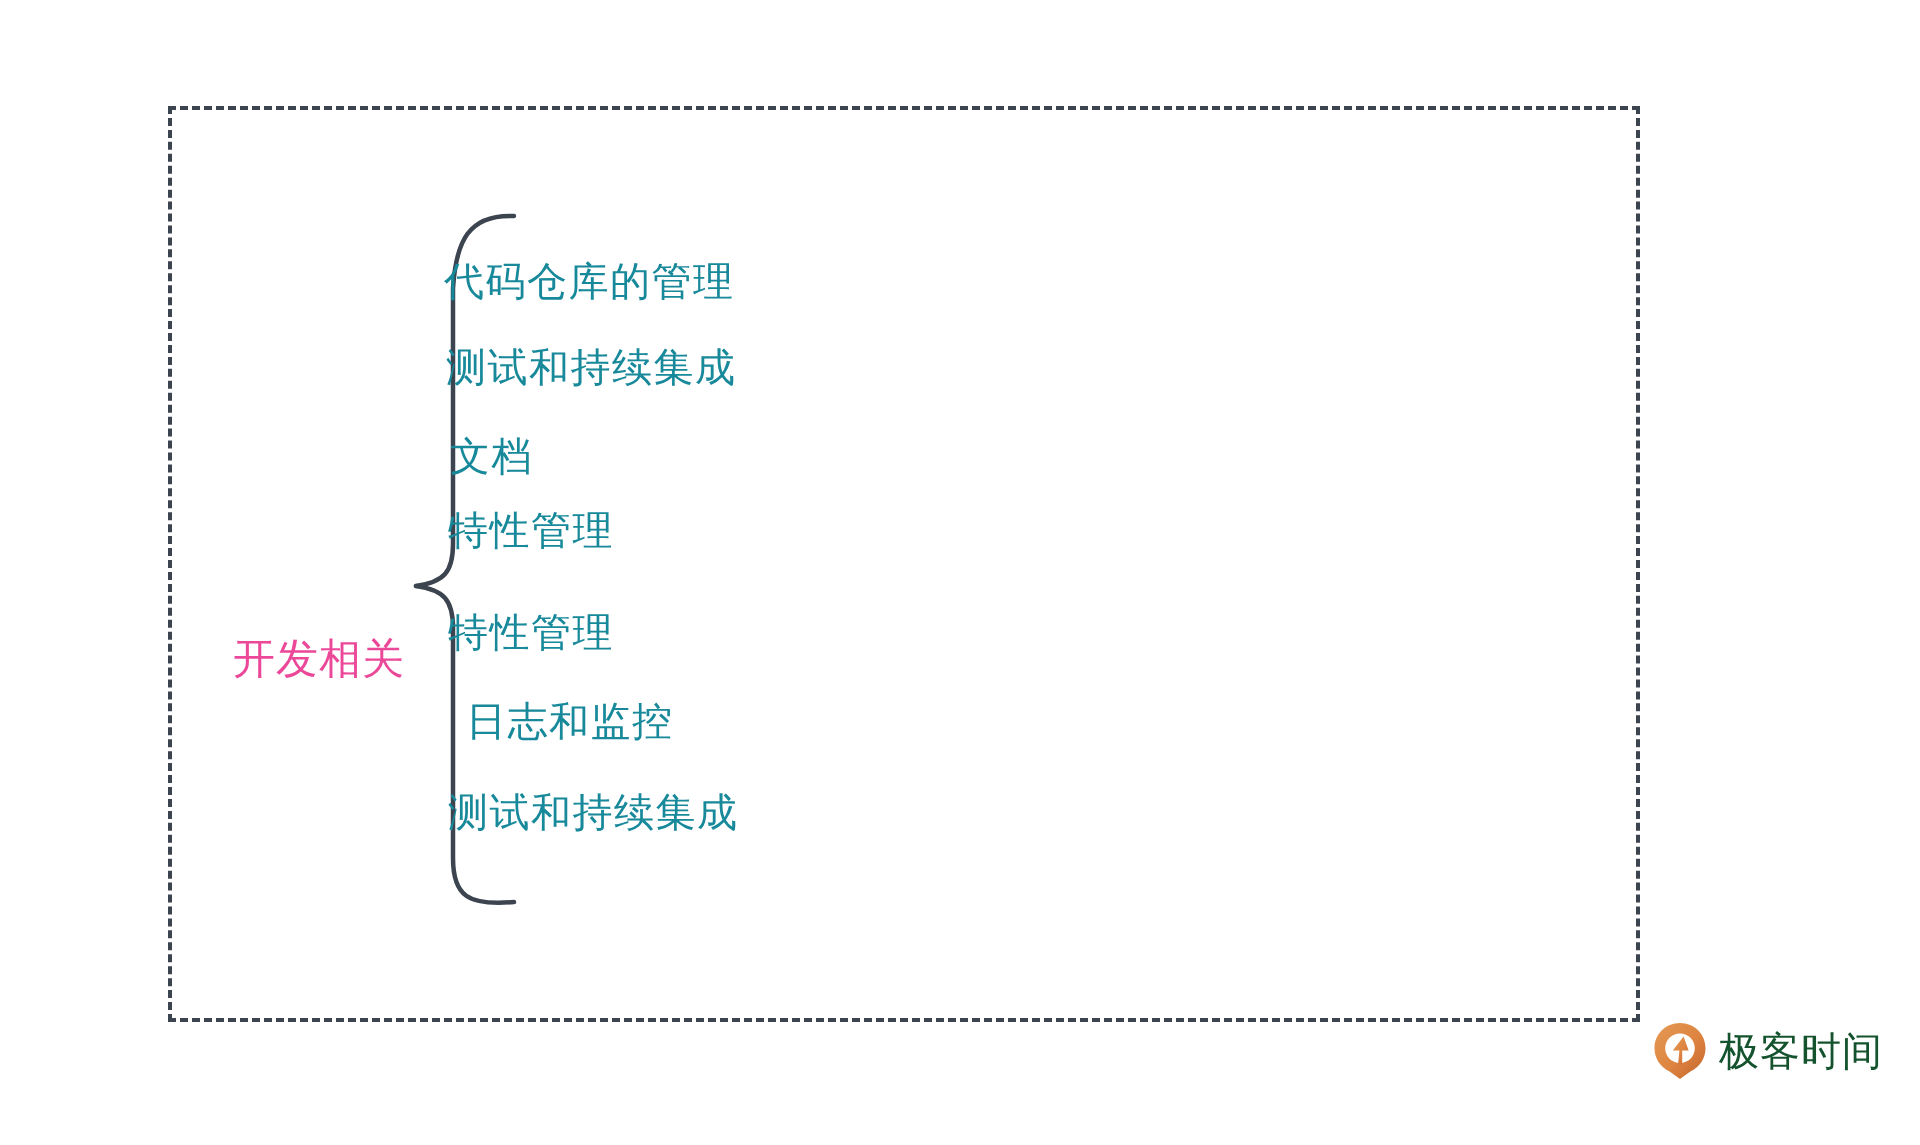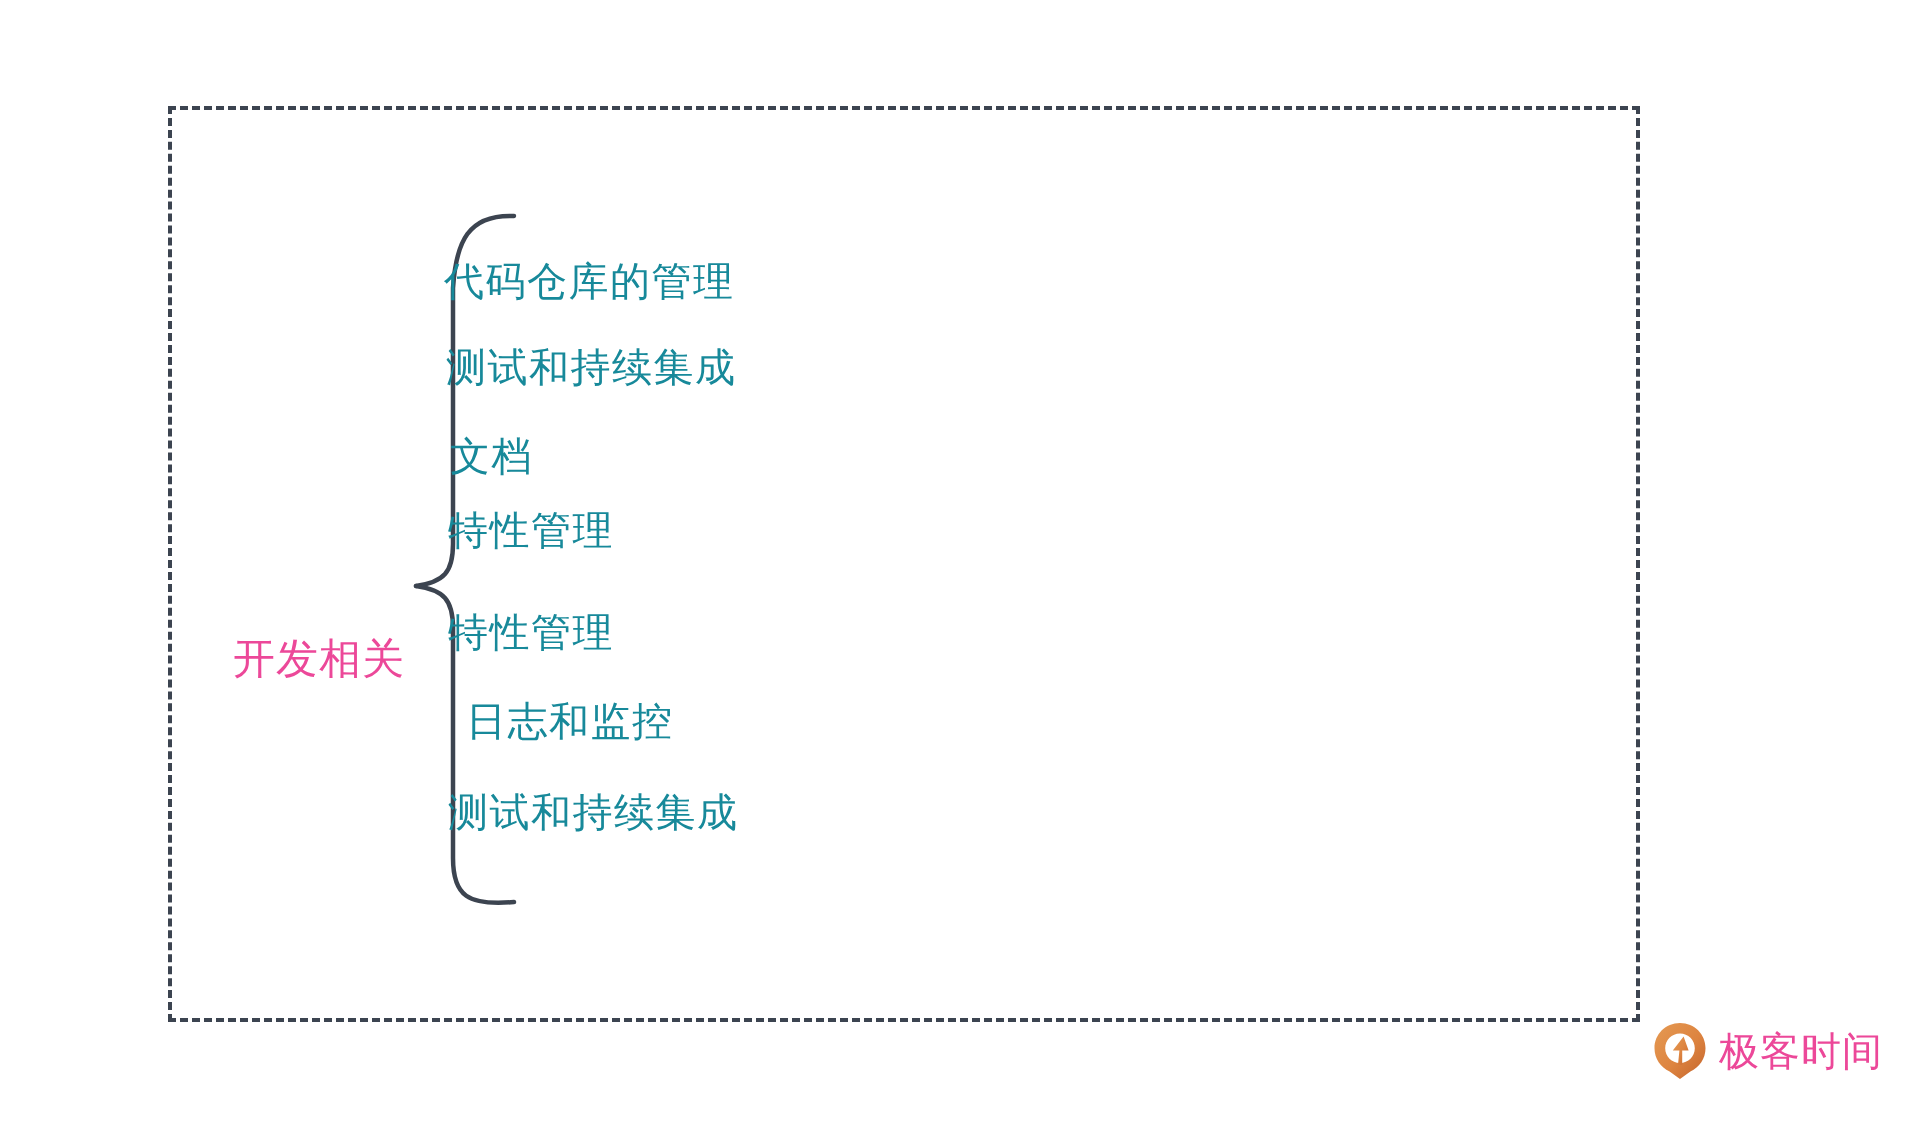--- a/index.html
+++ b/index.html
@@ -86,21 +86,21 @@
     height: 70px;
   }
   .brand-mark {
     width: 56px;
     height: 60px;
     display: block;
   }
   .brand-text {
     font-size: 40px;
     line-height: 1;
-    color: #ec4899;
+    color: #14532d;
     letter-spacing: 1px;
     white-space: nowrap;
     font-weight: 400;
   }
 </style>
 </head>
 <body>
 
 <div id="canvas">
 

